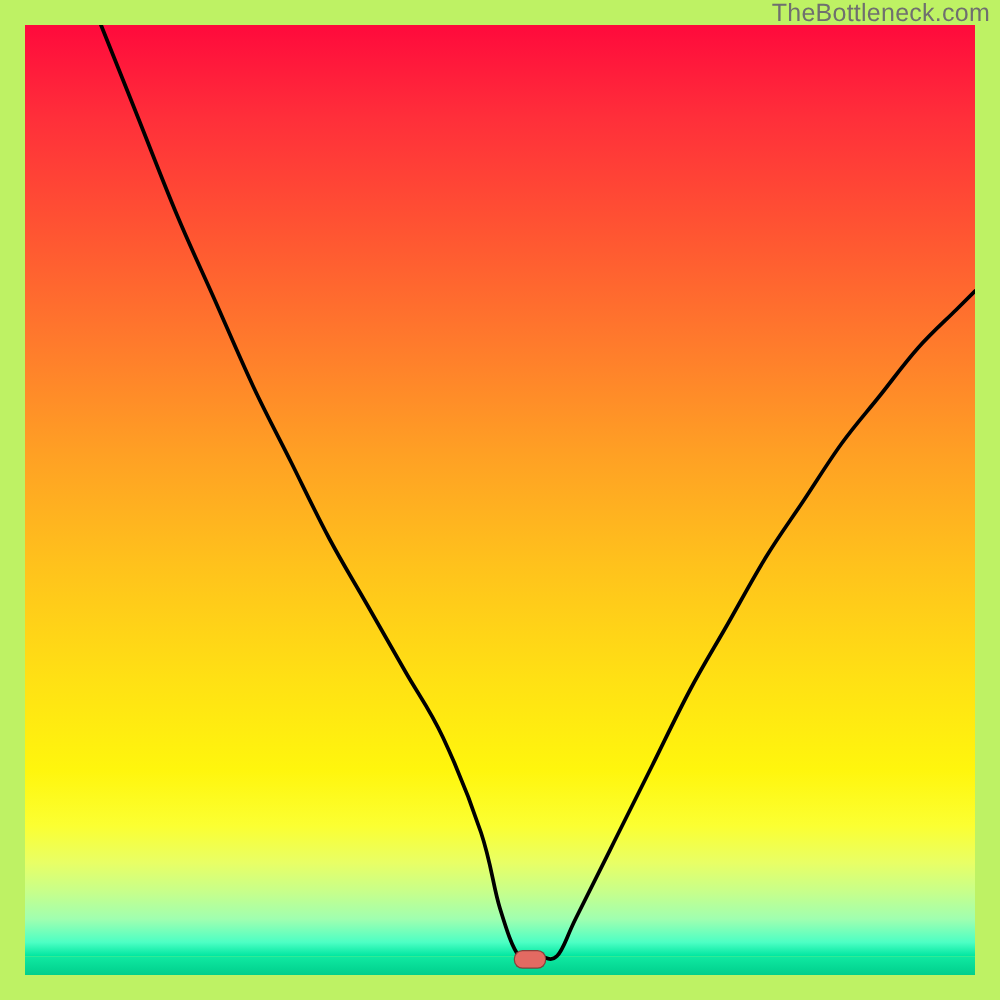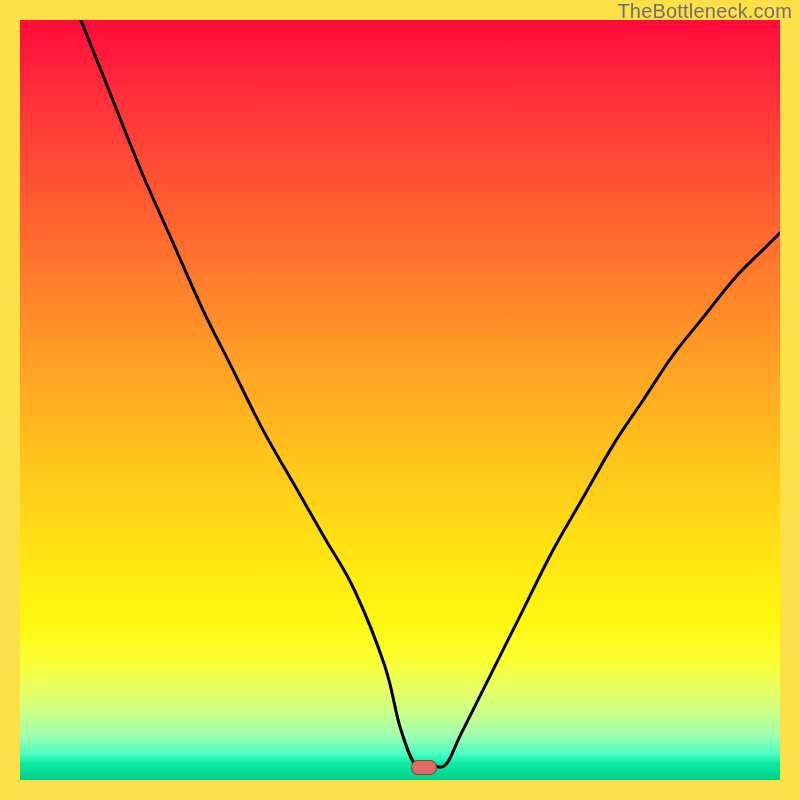--- a/index.html
+++ b/index.html
@@ -9,21 +9,21 @@
     height: 800px;
     background: #000;
     overflow: hidden;
   }
   .frame {
     position: absolute;
     left: 0;
     top: 0;
     width: 800px;
     height: 800px;
-    background: #fde047;
+    background: #bef264;
   }
   .plot {
     position: absolute;
     left: 20px;
     top: 20px;
     width: 760px;
     height: 760px;
     overflow: hidden;
   }
   .gradient {

